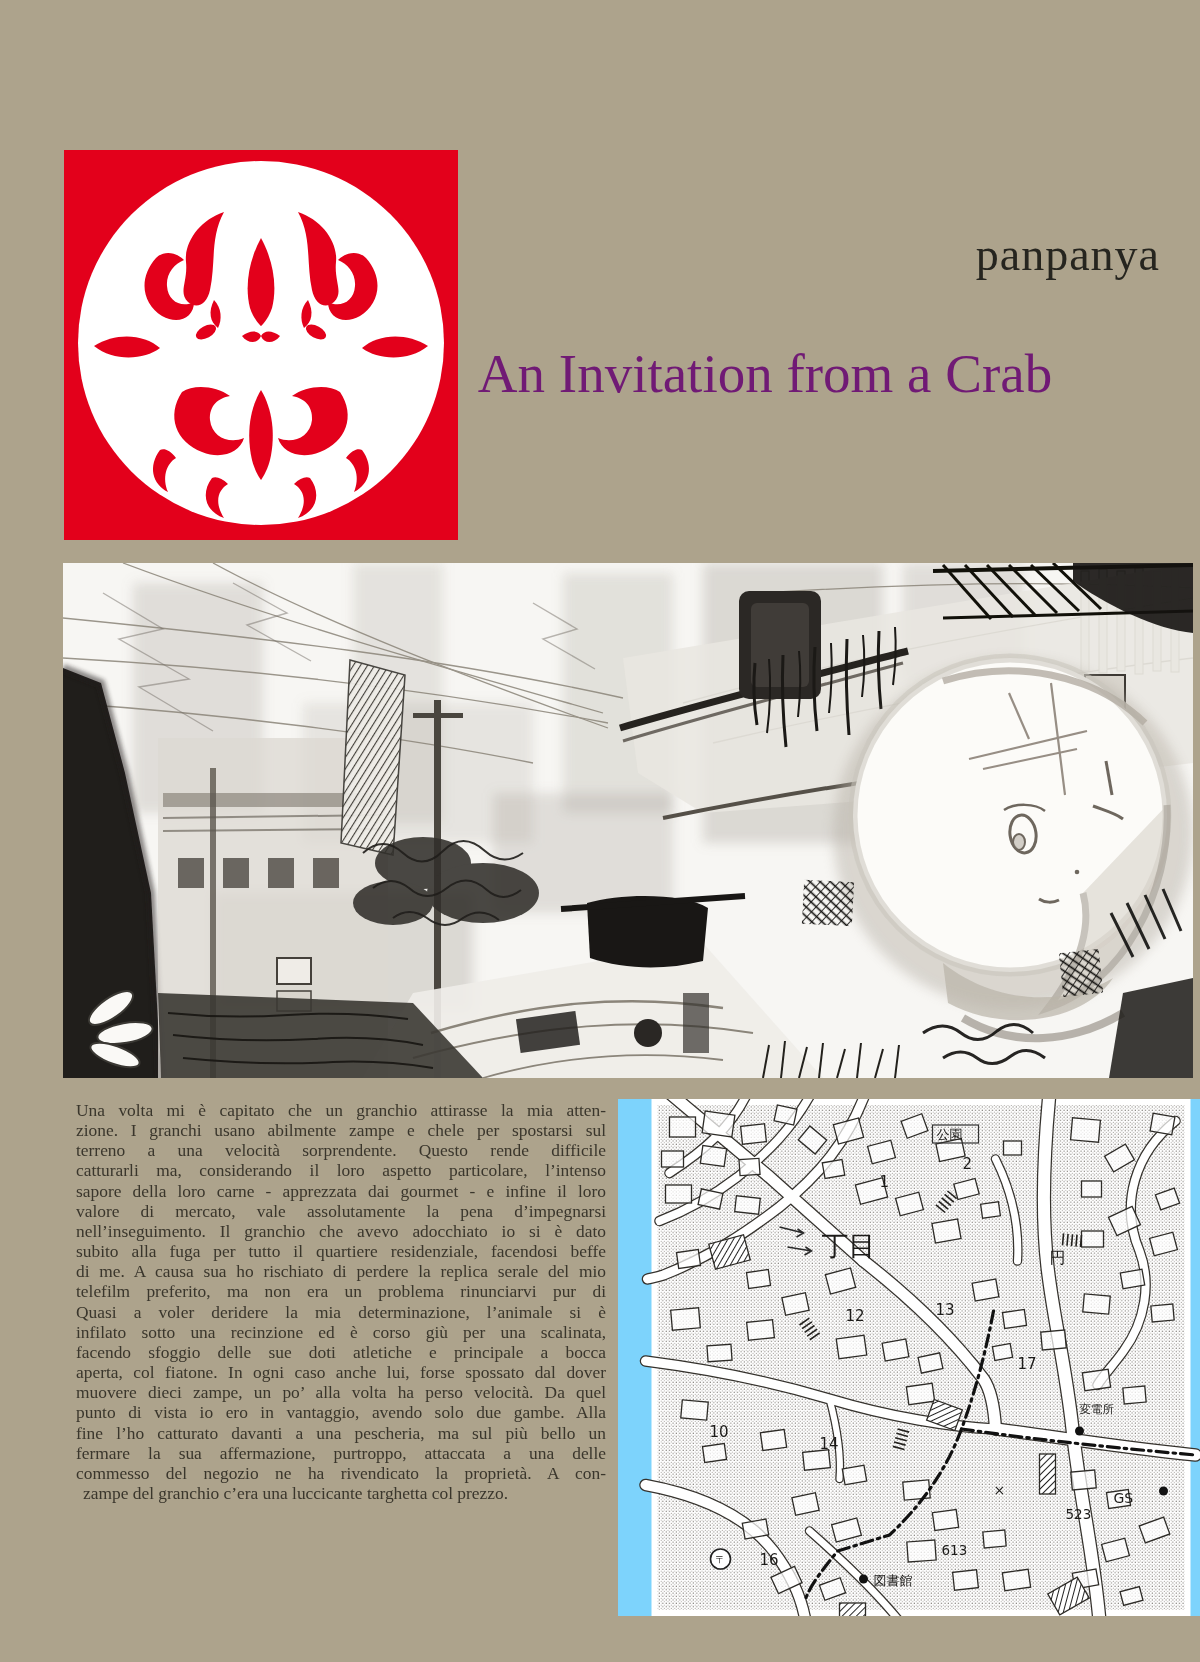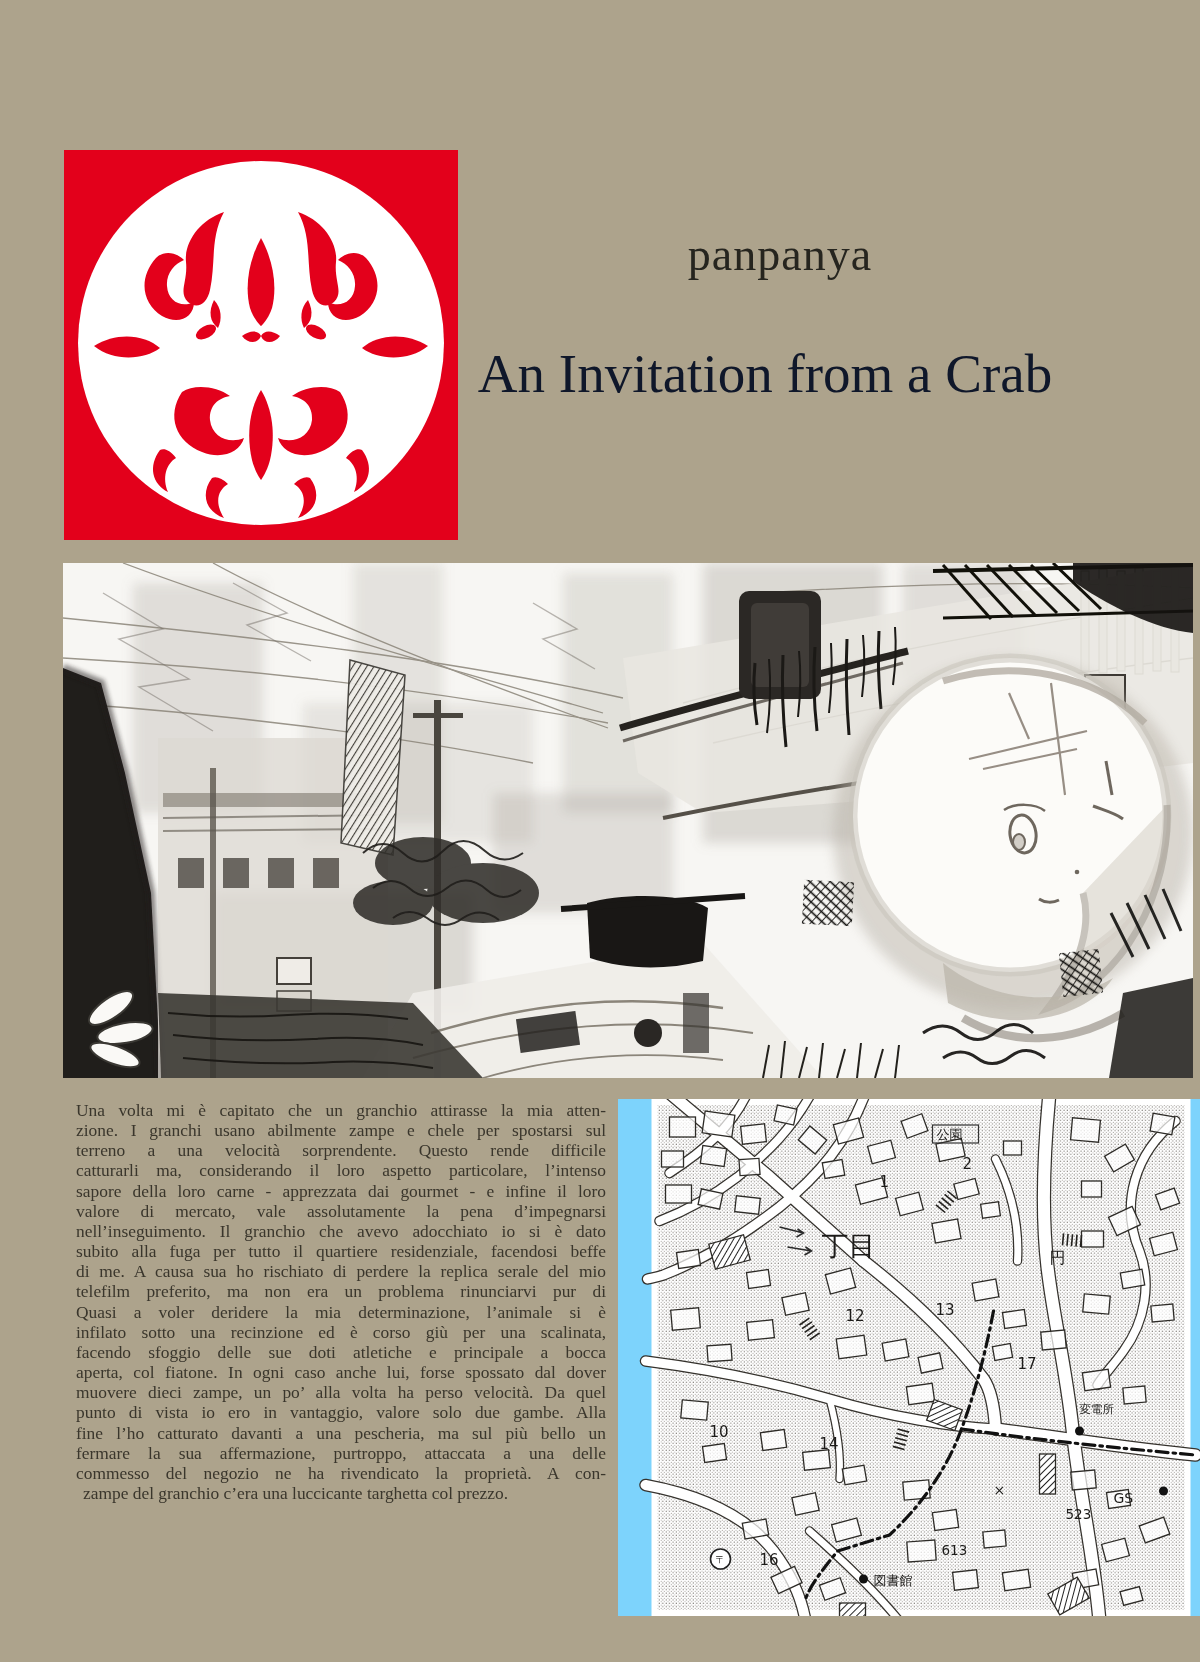--- a/index.html
+++ b/index.html
@@ -1,22 +1,22 @@
 <!DOCTYPE html>
 <html><head>
 <meta charset="utf-8">
 <style>
   html,body{margin:0;padding:0;background:#8d8470;}
   .page{position:relative;width:1200px;height:1662px;margin:0 auto;background:#ada38c;
         overflow:hidden;font-family:"Liberation Serif",serif;}
   .logo{position:absolute;left:64px;top:150px;width:394px;height:390px;}
-  .author{position:absolute;left:400px;top:228px;width:760px;text-align:center;
+  .author{position:absolute;left:400px;top:228px;width:760px;text-align:right;
           font-size:46px;color:#26251f;letter-spacing:1px;}
   .title{position:absolute;left:370px;top:342px;width:790px;text-align:center;
-         font-size:55px;color:#0f172a;}
+         font-size:55px;color:#701a75;}
   .illus{position:absolute;left:63px;top:563px;width:1130px;height:515px;background:#f7f6f3;}
   .bodytext{position:absolute;left:76px;top:1100px;width:530px;color:#3a362c;
             font-size:17.4px;line-height:20.15px;}
   .bodytext .ln{text-align:justify;text-align-last:justify;white-space:normal;}
   .bodytext .ln.last{text-align-last:auto;margin-left:7px;}
   .map{position:absolute;left:618px;top:1099px;width:606px;height:517px;background:#7dd3fc;}
   svg{display:block;width:100%;height:100%;}
   .ml{font-family:"DejaVu Sans",sans-serif;fill:#1c1b19;}
   .rc{fill:none;stroke:#35322d;stroke-linecap:round;stroke-linejoin:round;}
   .rw{fill:none;stroke:#ffffff;stroke-linecap:round;stroke-linejoin:round;}
@@ -260,21 +260,21 @@
     <div class="ln">valore di mercato, vale assolutamente la pena d’impegnarsi</div>
     <div class="ln">nell’inseguimento. Il granchio che avevo adocchiato io si è dato</div>
     <div class="ln">subito alla fuga per tutto il quartiere residenziale, facendosi beffe</div>
     <div class="ln">di me. A causa sua ho rischiato di perdere la replica serale del mio</div>
     <div class="ln">telefilm preferito, ma non era un problema rinunciarvi pur di</div>
     <div class="ln">Quasi a voler deridere la mia determinazione, l’animale si è</div>
     <div class="ln">infilato sotto una recinzione ed è corso giù per una scalinata,</div>
     <div class="ln">facendo sfoggio delle sue doti atletiche e principale a bocca</div>
     <div class="ln">aperta, col fiatone. In ogni caso anche lui, forse spossato dal dover</div>
     <div class="ln">muovere dieci zampe, un po’ alla volta ha perso velocità. Da quel</div>
-    <div class="ln">punto di vista io ero in vantaggio, valore solo due gambe. Alla</div>
+    <div class="ln">punto di vista io ero in vantaggio, avendo solo due gambe. Alla</div>
     <div class="ln">fine l’ho catturato davanti a una pescheria, ma sul più bello un</div>
     <div class="ln">fermare la sua affermazione, purtroppo, attaccata a una delle</div>
     <div class="ln">commesso del negozio ne ha rivendicato la proprietà. A con-</div>
     <div class="ln last">zampe del granchio c’era una luccicante targhetta col prezzo.</div>
   </div>
 
   <div class="map">
     <svg viewBox="0 0 539 517">
       <defs>
         <pattern id="mdots" width="3.4" height="3.4" patternUnits="userSpaceOnUse">

